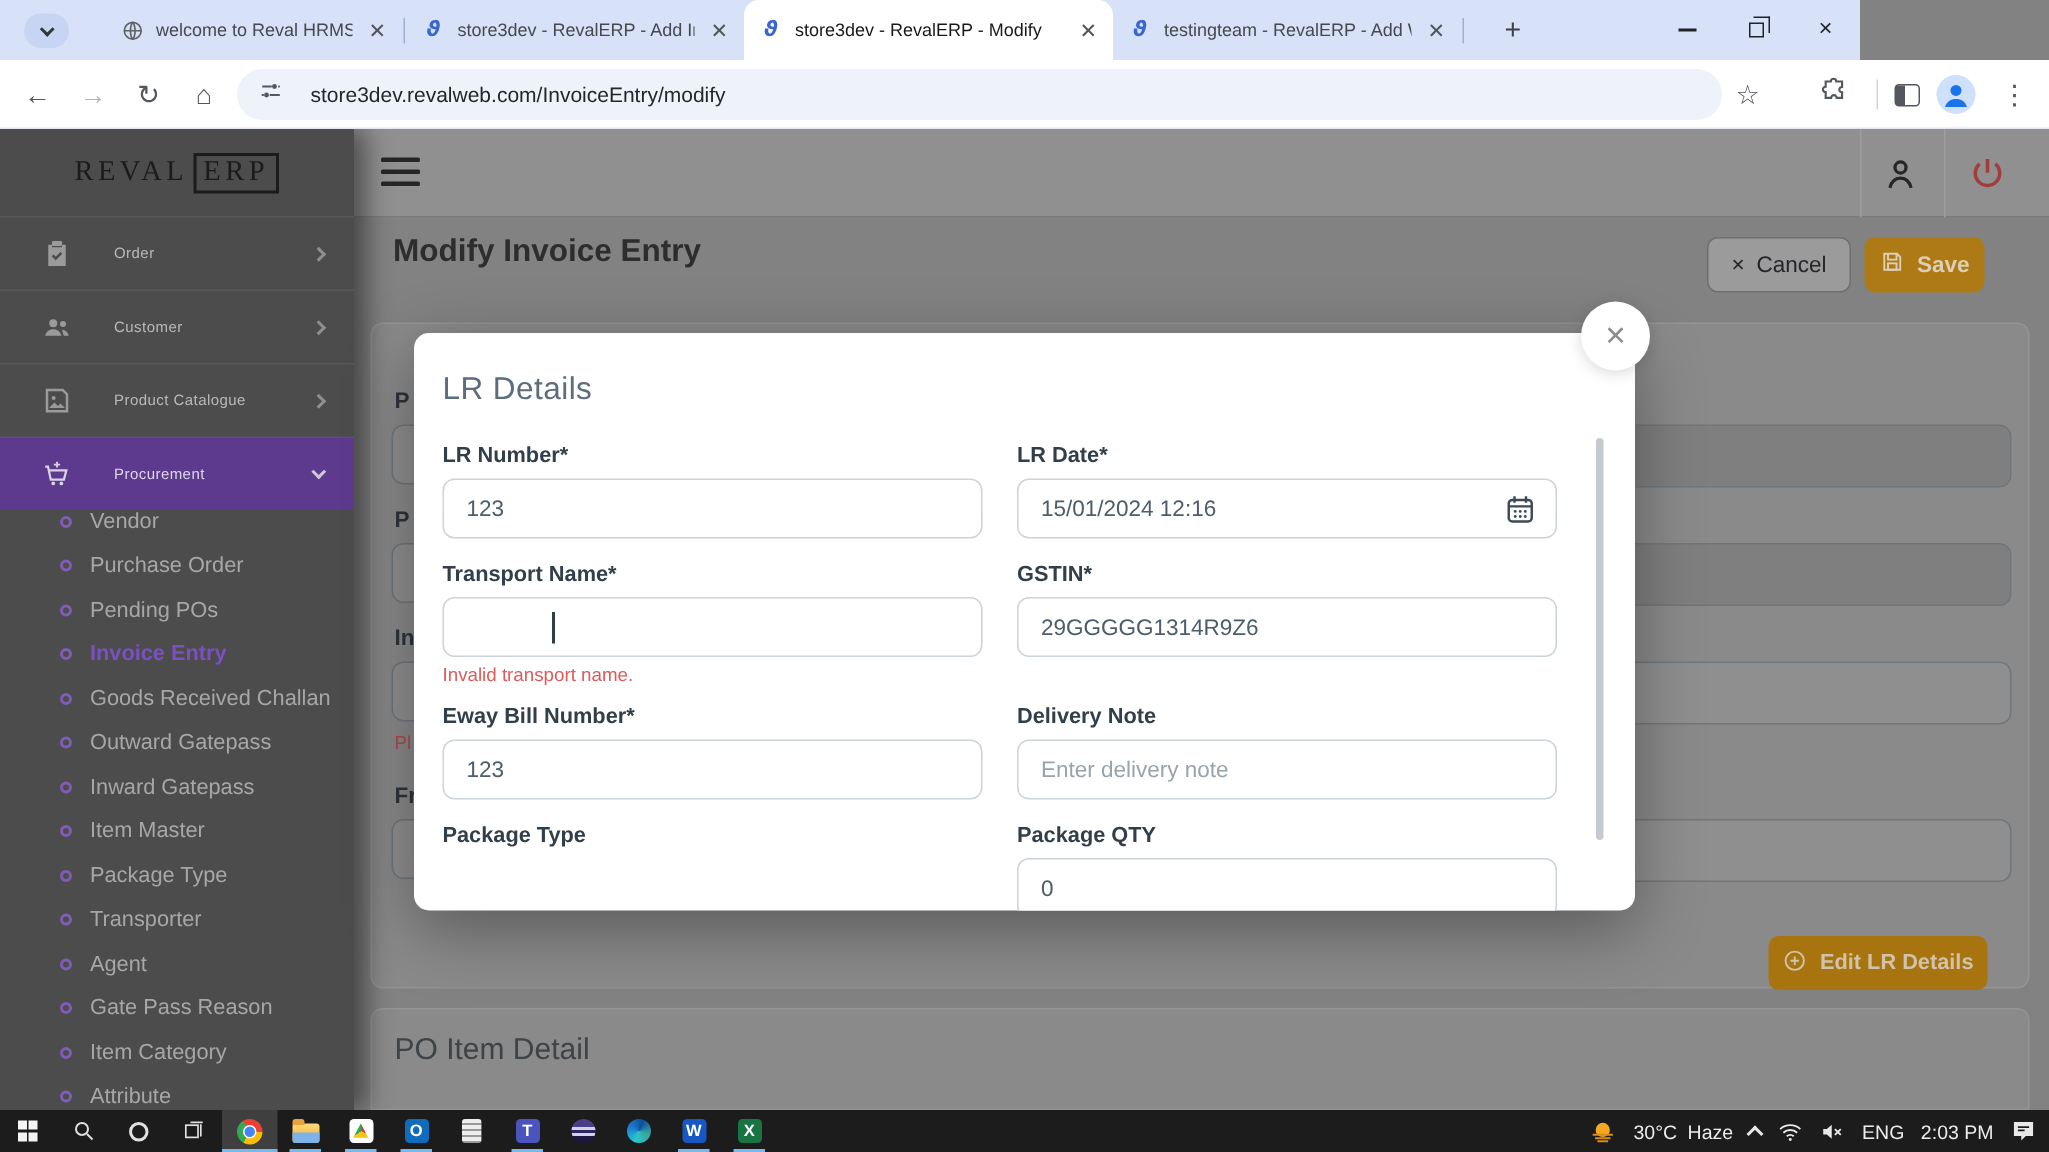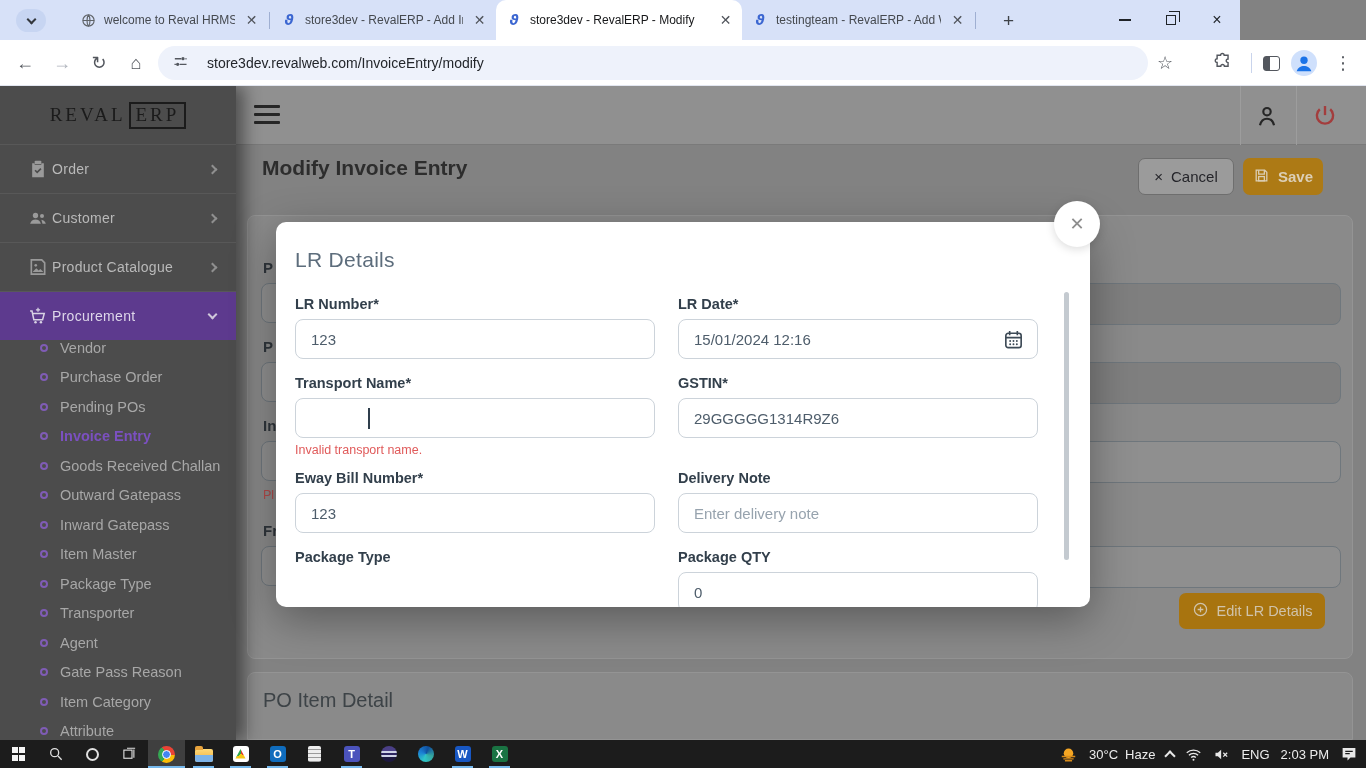--- a/index.html
+++ b/index.html
@@ -52,22 +52,22 @@
   .sidepanel:before{content:"";position:absolute;left:0;top:0;bottom:0;width:6px;background:#53575e;}
 
   
   .content{position:absolute;left:0;top:86px;width:1366px;height:654px;overflow:hidden;background:#7f7f7f;}
 
   .sidebar{position:absolute;left:0;top:0;width:236px;height:654px;background:#4c4c4c;
            box-shadow:8px 0 16px rgba(0,0,0,.45);z-index:2;}
   .logo{height:58px;display:flex;align-items:center;justify-content:center;color:#1b1b1b;
         font-family:"Liberation Serif",serif;font-size:19px;letter-spacing:3px;text-transform:uppercase;}
   .logo .p2{border:2px solid #1b1b1b;padding:0 5px 1px 5px;margin-left:3px;}
-  .mi{height:49px;display:flex;align-items:center;padding:0 20px 0 28px;gap:4px;color:#b9b9b9;
-      font-size:14px;border-top:1px solid #585858;letter-spacing:.3px;}
+  .mi{height:49px;display:flex;align-items:center;padding:0 20px 0 28px;gap:28px;color:#b9b9b9;
+      font-size:10px;border-top:1px solid #585858;letter-spacing:.3px;}
   .mi .micon{width:20px;height:20px;flex:none;}
   .mi .micon svg{width:20px;height:20px;}
   .mi .mlabel{flex:1;}
   .chevr{width:7px;height:7px;border-right:2px solid #8f8f8f;border-bottom:2px solid #8f8f8f;
          transform:rotate(-45deg);}
   .chevd{width:7px;height:7px;border-right:2px solid #cfc8da;border-bottom:2px solid #cfc8da;
          transform:rotate(45deg);margin-top:-3px;}
   .mi.active{background:#5d3a8e;color:#ded7ea;}
   .submenu{position:absolute;left:0;top:247px;width:236px;}
   .si{height:29.5px;display:flex;align-items:center;padding-left:40px;gap:12px;color:#a7a7a7;
@@ -97,23 +97,23 @@
   .p2title{position:absolute;left:15px;top:16px;font-size:20px;color:#3d4347;}
   .bglabel{position:absolute;left:15px;font-size:15px;font-weight:600;color:#2f353b;white-space:nowrap;}
   .bginput{position:absolute;left:13px;width:520px;height:40px;border:1px solid #6f777d;
            border-radius:8px;background:#8f8f8f;}
   .bgerr{position:absolute;left:15px;font-size:12.5px;color:#b04848;white-space:nowrap;}
   .bgrbox{position:absolute;left:813px;width:280px;height:42px;border:1px solid #6f777d;border-radius:8px;}
   .bgrbox.dis{background:#7f7f7f;}
   .bgrbox.lit{background:#8f8f8f;}
   .bgcal{position:absolute;left:1051px;top:234px;width:22px;height:22px;color:#2f353b;}
   .bgcal svg{width:22px;height:22px;}
-  .editlr{position:absolute;left:931px;top:377px;width:146px;height:36px;border-radius:7px;
+  .editlr{position:absolute;left:931px;top:408px;width:146px;height:36px;border-radius:7px;
           background:#a8740f;color:#d0c3aa;display:flex;align-items:center;justify-content:center;
-          gap:8px;font-size:14.5px;font-weight:400;}
+          gap:8px;font-size:14.5px;font-weight:700;}
 
   
   .modal{position:absolute;left:276px;top:222px;width:814px;height:385px;background:#fff;
          border-radius:10px;box-shadow:0 12px 44px rgba(0,0,0,.35);z-index:10;overflow:hidden;}
   .modal-close{position:absolute;left:1054px;top:201px;width:46px;height:46px;border-radius:50%;
                background:#fff;z-index:11;display:flex;align-items:center;justify-content:center;
                color:#8e8e8e;font-size:18px;box-shadow:0 2px 10px rgba(0,0,0,.15);}
   .mtitle{position:absolute;left:19px;top:26px;font-size:21px;color:#5d6d7c;letter-spacing:.3px;}
   .field{position:absolute;width:360px;}
   .field .lab{font-size:14.5px;font-weight:600;color:#323f4b;height:19px;}

